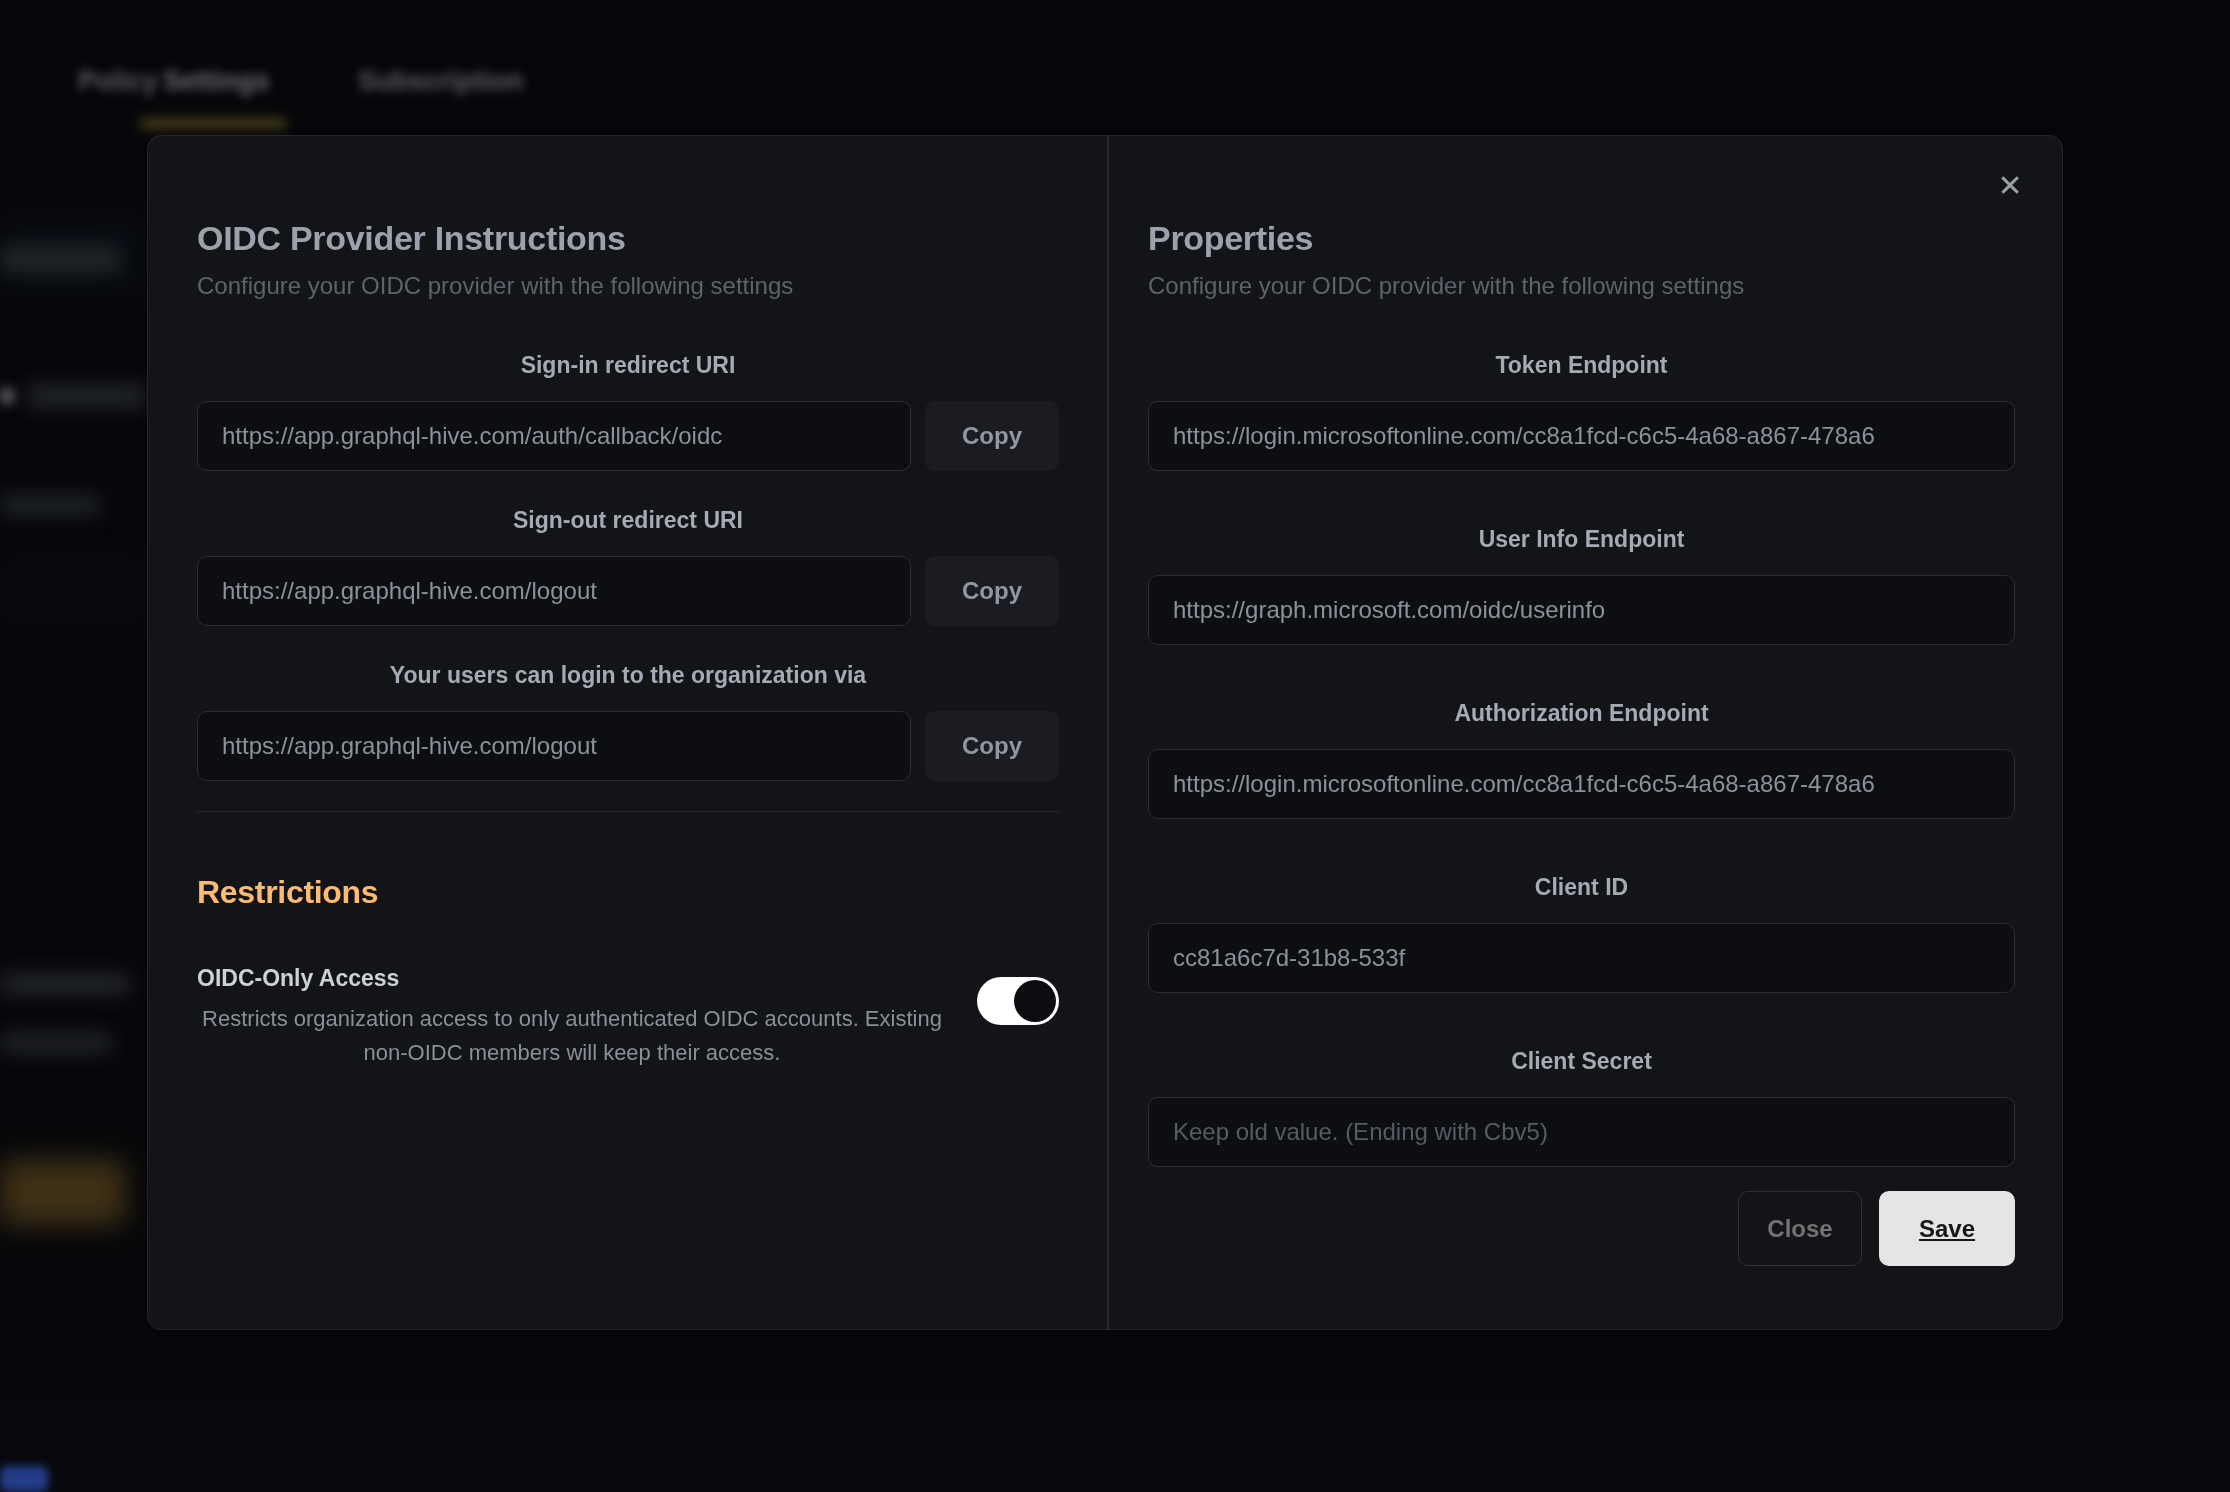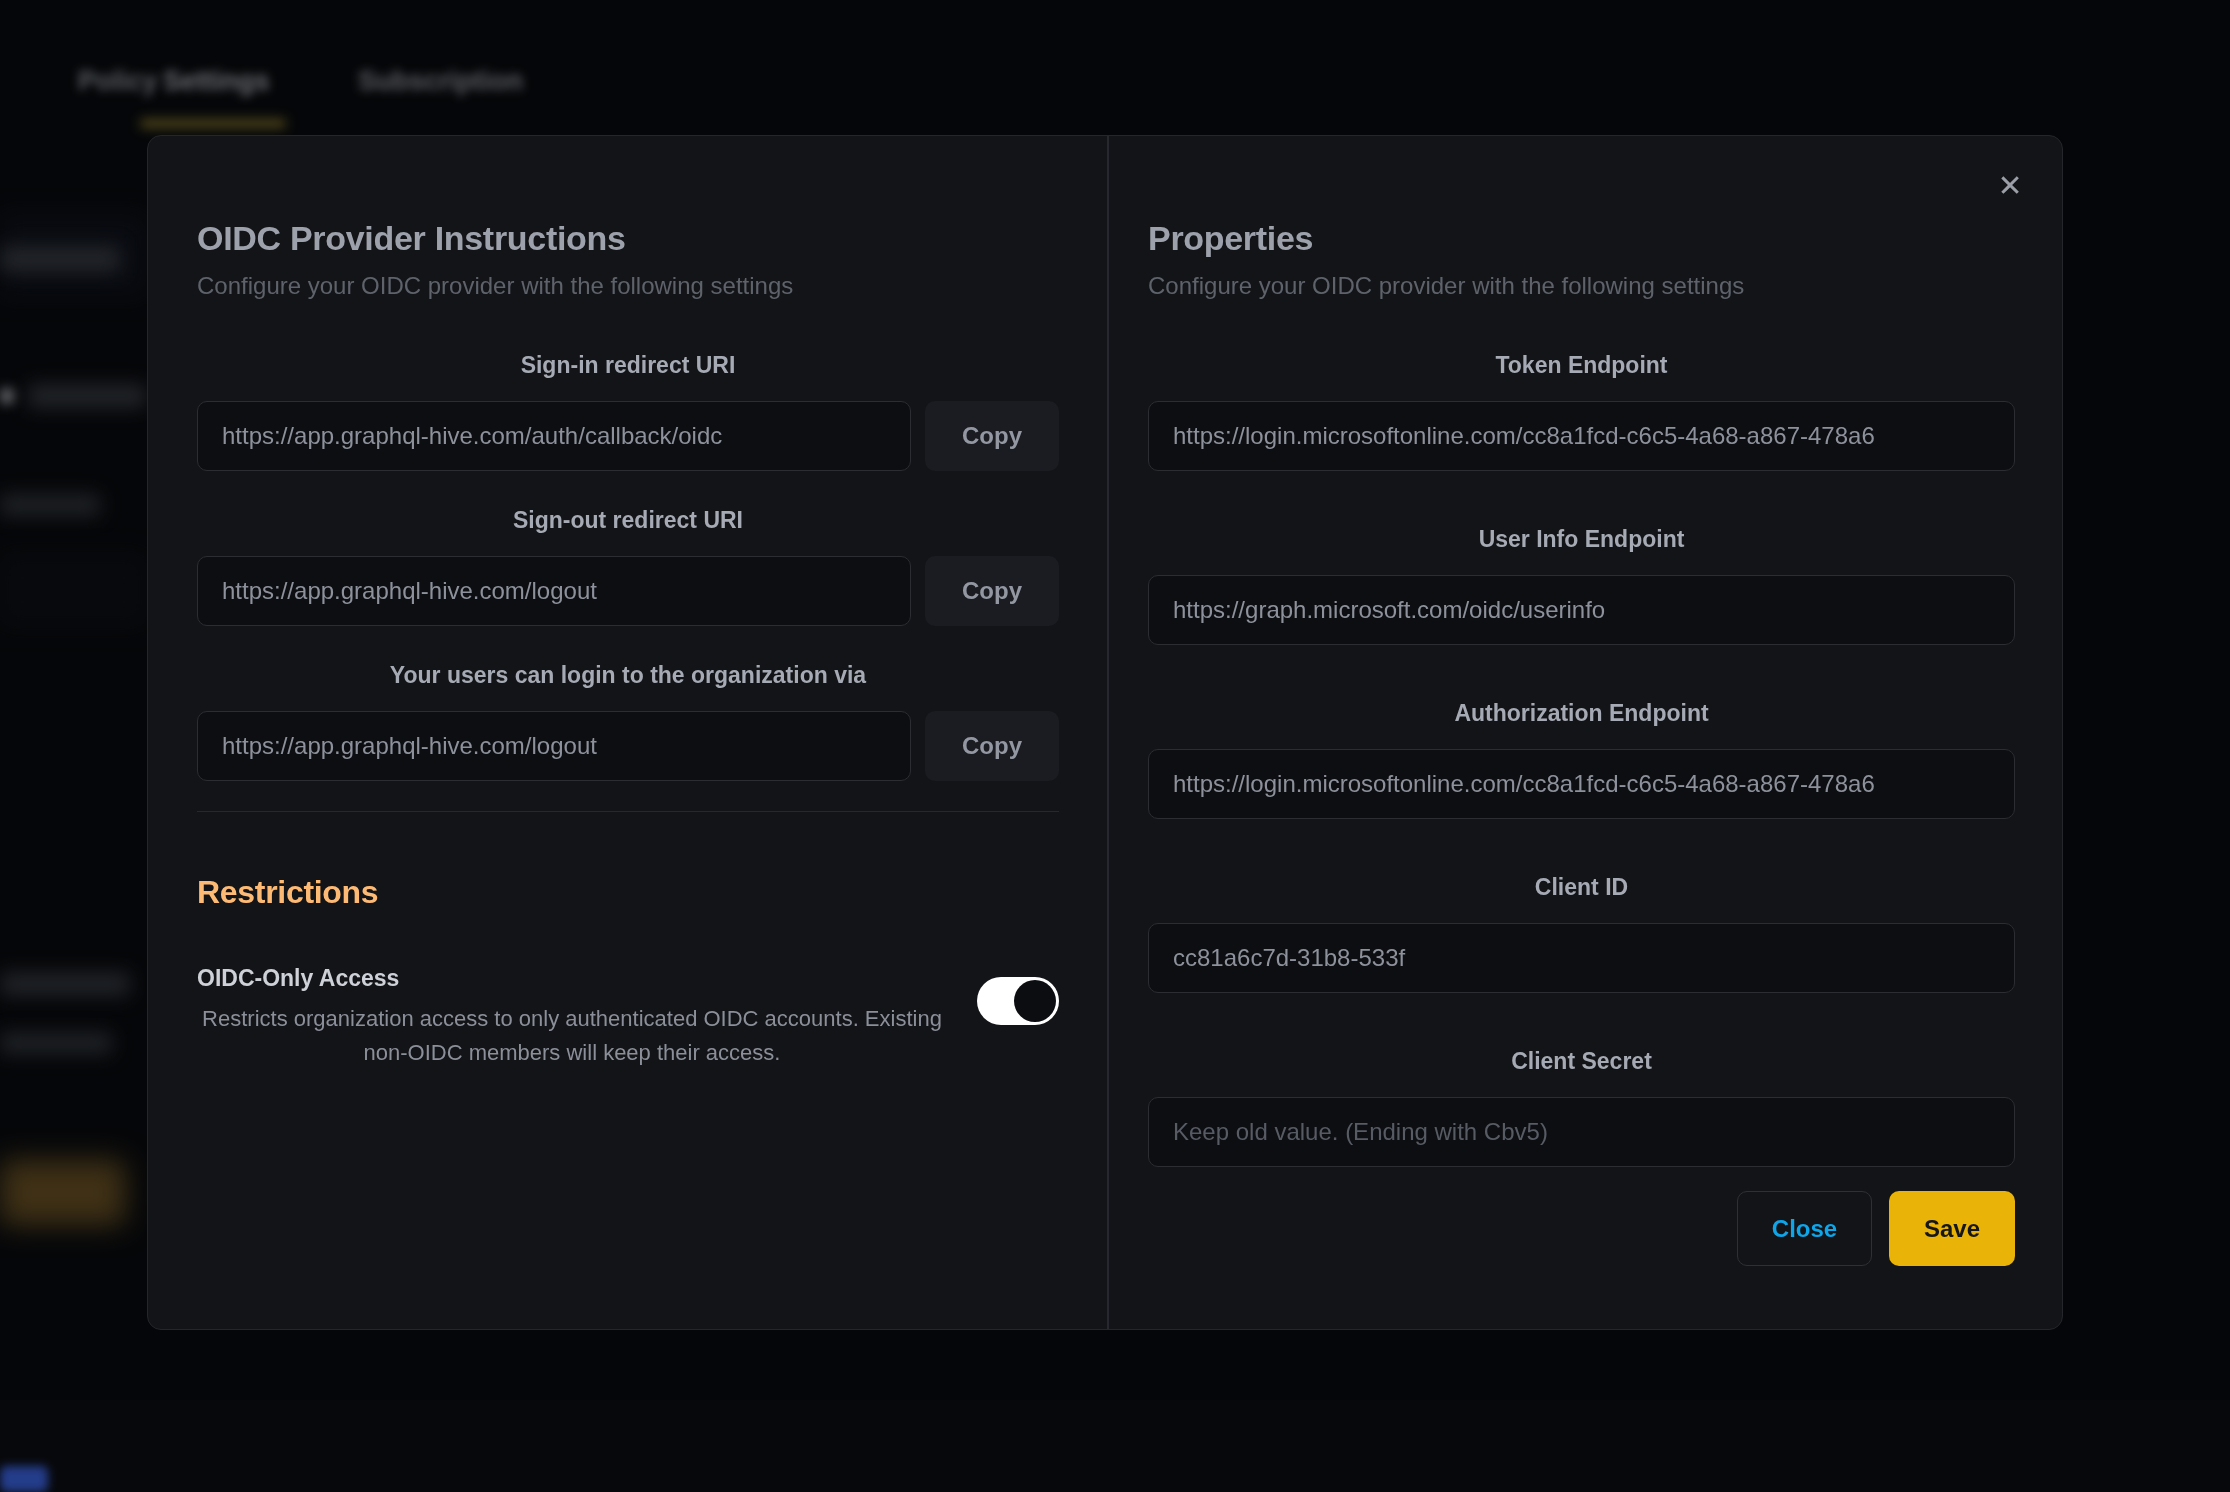--- a/index.html
+++ b/index.html
@@ -65,22 +65,22 @@
   .toggle-thumb { position:absolute; top:3px; right:3px; width:42px; height:42px;
     border-radius:50%; background:#0b0d11; }
 
   .prop-group { margin-top:55px; }
   .prop-group.first { margin-top:52px; }
   .prop-group .text-input { margin-top:22px; }
 
   .actions { position:absolute; right:47px; top:1055px; display:flex; gap:17px; }
   .btn { height:75px; border-radius:10px; font-size:24px; font-weight:600;
     font-family:"Liberation Sans", sans-serif; cursor:pointer; }
-  .btn-close { width:135px; background:transparent; border:1.5px solid #2e3036; color:#0ea5e9; }
-  .btn-save  { width:126px; background:#eab308; border:none; color:#16171b; }
+  .btn-close { width:124px; background:transparent; border:1.5px solid #2e3036; color:#737373; }
+  .btn-save  { width:136px; background:#e5e5e5; border:none; color:#16171b;text-decoration:underline; }
 </style>
 </head>
 <body>
 
 <div class="bg-layer">
   <div class="bg-panel" style="left:0;top:215px;width:147px;height:80px;background:#121622;opacity:.85;"></div>
   <div class="bg-panel" style="left:0;top:555px;width:147px;height:70px;background:#10131a;opacity:.8;"></div>
 
   <span class="bg-tab dim" style="left:78px;">Policy</span>
   <span class="bg-tab" style="left:163px;">Settings</span>

